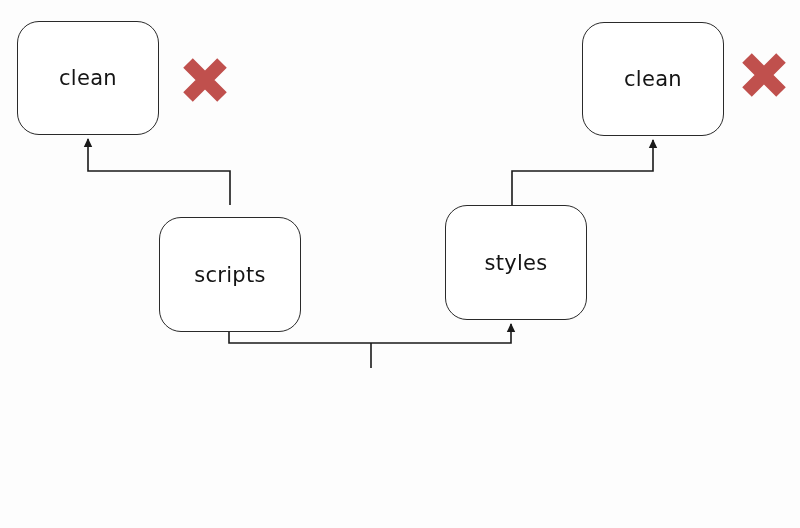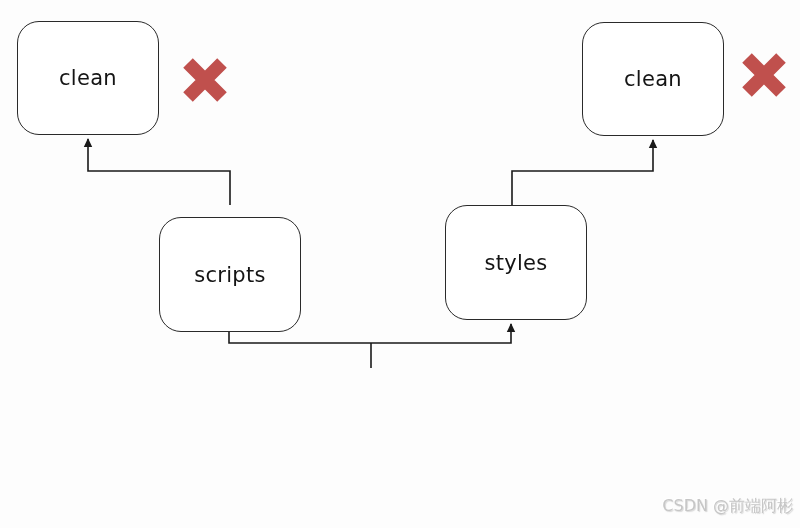--- a/index.html
+++ b/index.html
@@ -104,15 +104,14 @@
 
   <div class="node n-scripts">
     <span>scripts</span>
   </div>
 
   <div class="node n-styles">
     <span>styles</span>
   </div>
 
 
-  <div class="watermark">CSDN @前端阿彬</div>
 
 </div>
 
 </body></html>

